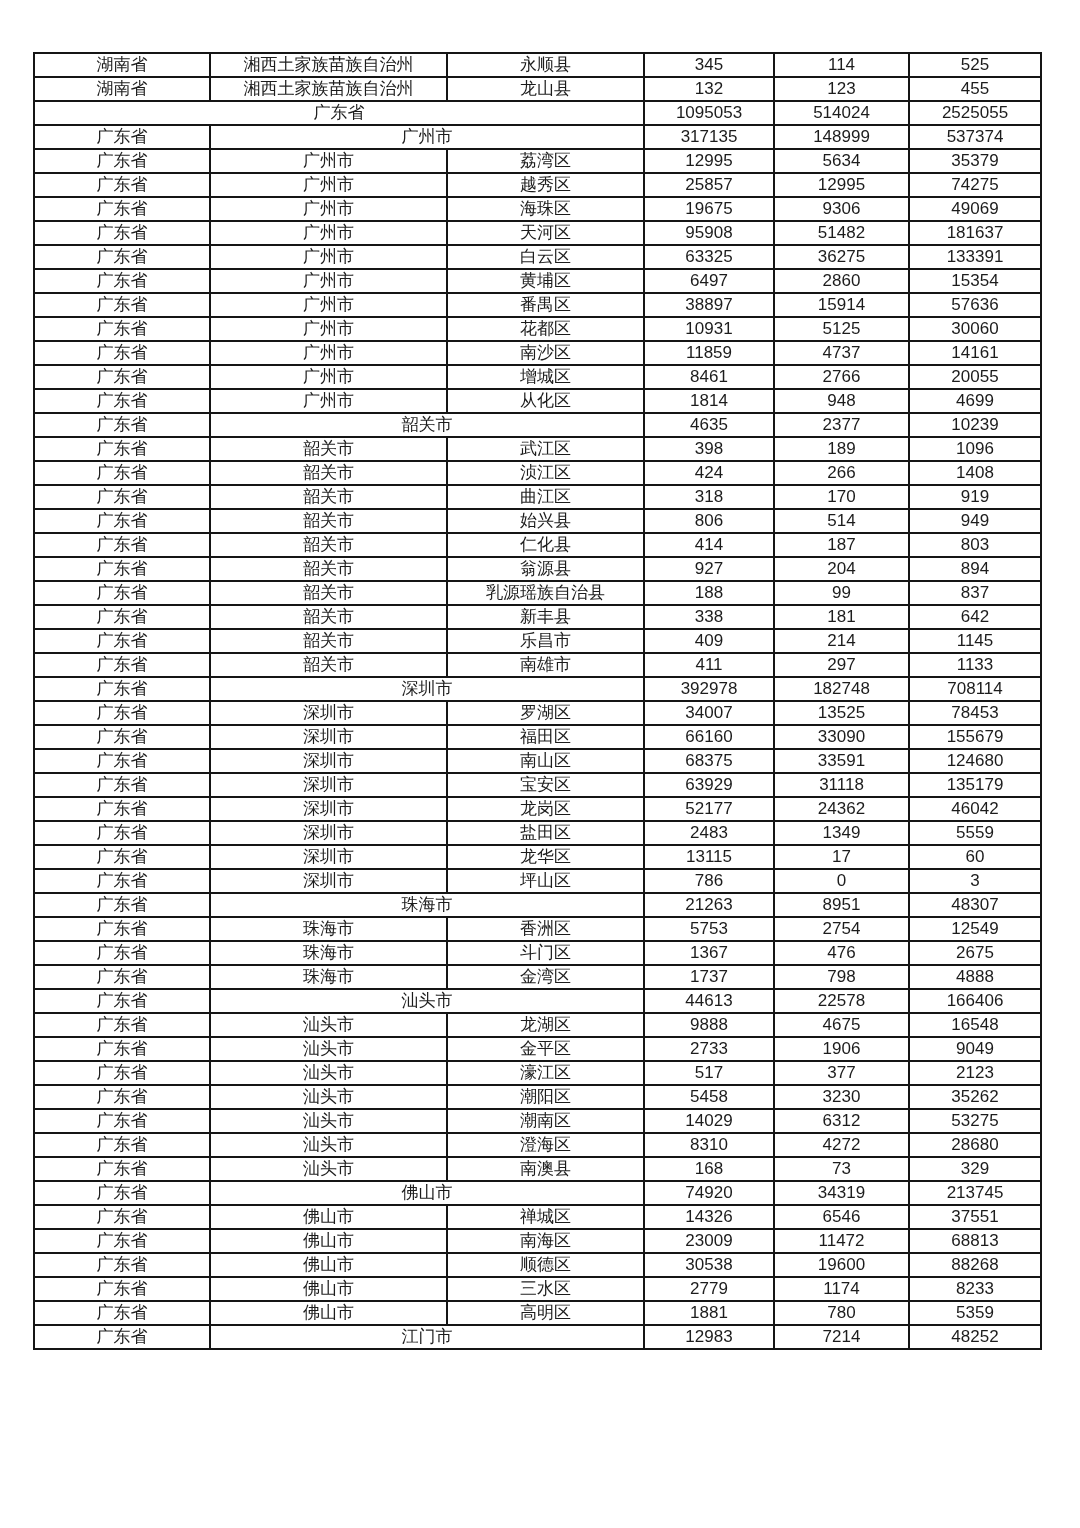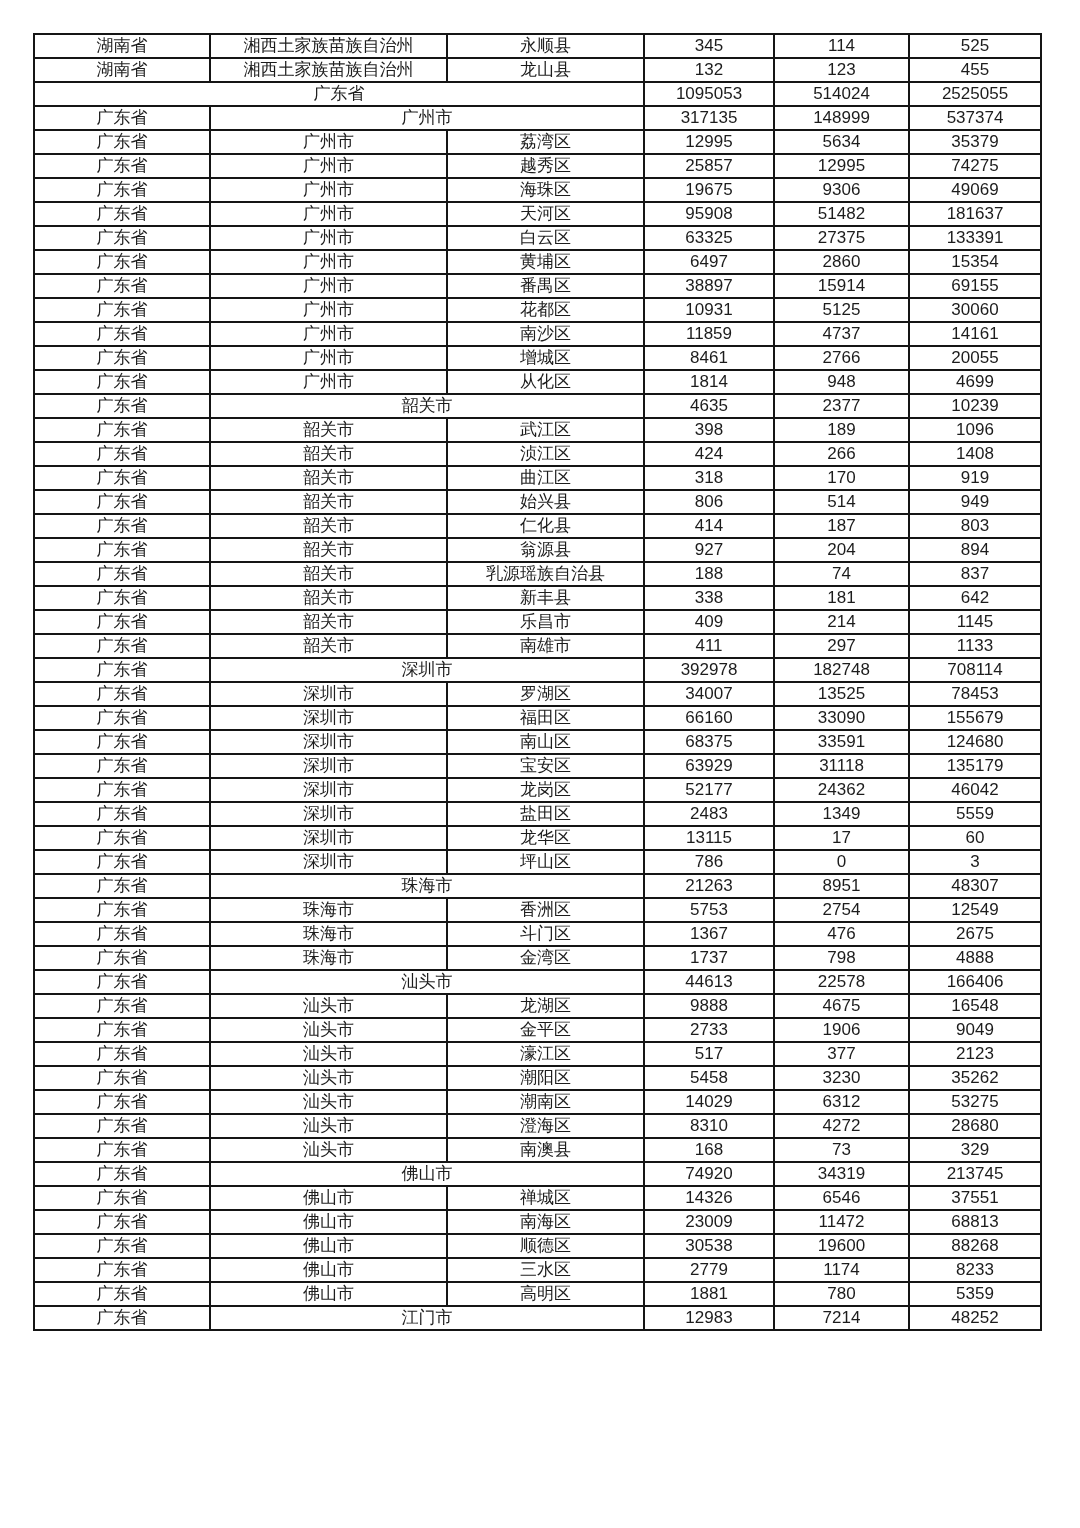--- a/index.html
+++ b/index.html
@@ -11,21 +11,21 @@
     position: relative;
     width: 1080px;
     height: 1528px;
     background: #ffffff;
     overflow: hidden;
     font-family: "Liberation Sans", "DejaVu Sans", sans-serif;
   }
   table.region-table {
     position: absolute;
     left: 33px;
-    top: 33px;
+    top: 52px;
     width: 1007px;
     border-collapse: collapse;
     table-layout: fixed;
   }
   table.region-table td {
     border: 2px solid #151515;
     height: 22px;
     padding: 0;
     text-align: center;
     vertical-align: middle;
@@ -109,38 +109,38 @@
           <td>天河区</td>
           <td>95908</td>
           <td>51482</td>
           <td>181637</td>
         </tr>
         <tr>
           <td>广东省</td>
           <td>广州市</td>
           <td>白云区</td>
           <td>63325</td>
-          <td>27375</td>
+          <td>36275</td>
           <td>133391</td>
         </tr>
         <tr>
           <td>广东省</td>
           <td>广州市</td>
           <td>黄埔区</td>
           <td>6497</td>
           <td>2860</td>
           <td>15354</td>
         </tr>
         <tr>
           <td>广东省</td>
           <td>广州市</td>
           <td>番禺区</td>
           <td>38897</td>
           <td>15914</td>
-          <td>69155</td>
+          <td>57636</td>
         </tr>
         <tr>
           <td>广东省</td>
           <td>广州市</td>
           <td>花都区</td>
           <td>10931</td>
           <td>5125</td>
           <td>30060</td>
         </tr>
         <tr>
@@ -220,21 +220,21 @@
           <td>翁源县</td>
           <td>927</td>
           <td>204</td>
           <td>894</td>
         </tr>
         <tr>
           <td>广东省</td>
           <td>韶关市</td>
           <td>乳源瑶族自治县</td>
           <td>188</td>
-          <td>74</td>
+          <td>99</td>
           <td>837</td>
         </tr>
         <tr>
           <td>广东省</td>
           <td>韶关市</td>
           <td>新丰县</td>
           <td>338</td>
           <td>181</td>
           <td>642</td>
         </tr>

